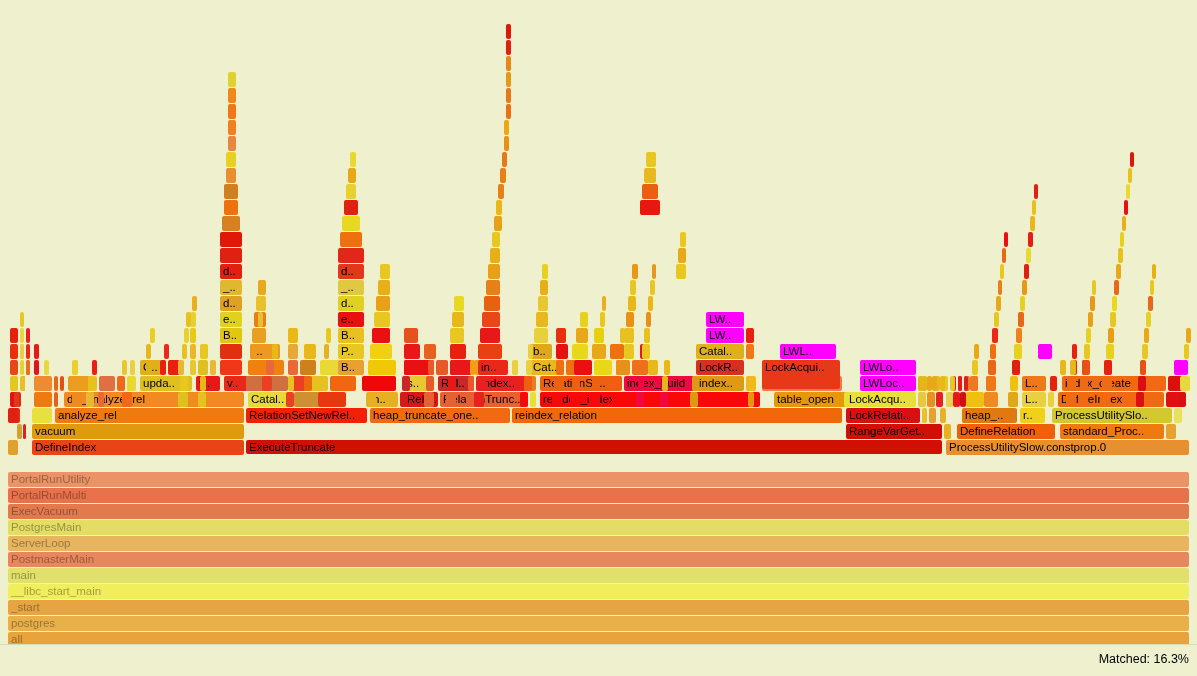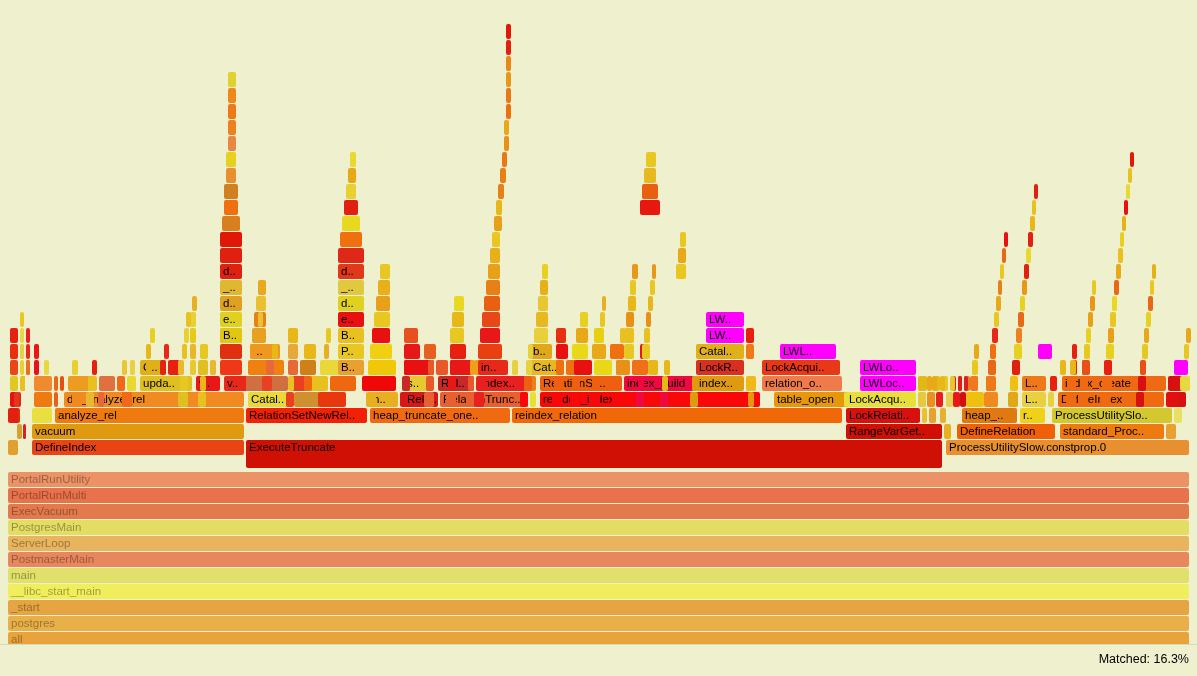--- a/index.html
+++ b/index.html
@@ -93,21 +93,21 @@
     </div>
     <div class="frame faded" style="left: 8px; top: 472px; width: 1181px; height: 15px; background: rgb(235, 147, 102);">
       <span class="lbl">PortalRunUtility</span>
     </div>
     <div class="frame" style="left: 8px; top: 440px; width: 10px; height: 15px; background: rgb(224, 160, 48);">
       <span class="lbl"></span>
     </div>
     <div class="frame" style="left: 32px; top: 440px; width: 212px; height: 15px; background: rgb(232, 68, 21);">
       <span class="lbl">DefineIndex</span>
     </div>
-    <div class="frame" style="left: 246px; top: 440px; width: 696px; height: 28px; background: rgb(208, 16, 5);">
+    <div class="frame" style="left: 246px; top: 440px; width: 696px; height: 14px; background: rgb(208, 16, 5);">
       <span class="lbl">ExecuteTruncate</span>
     </div>
     <div class="frame" style="left: 946px; top: 440px; width: 243px; height: 15px; background: rgb(232, 144, 48);">
       <span class="lbl">ProcessUtilitySlow.constprop.0</span>
     </div>
     <div class="frame" style="left: 17px; top: 424px; width: 5px; height: 15px; background: rgb(216, 160, 48);">
       <span class="lbl"></span>
     </div>
     <div class="frame" style="left: 23px; top: 424px; width: 3px; height: 15px; background: rgb(224, 32, 32);">
       <span class="lbl"></span>
@@ -456,21 +456,21 @@
     </div>
     <div class="frame" style="left: 632px; top: 360px; width: 12px; height: 15px; background: rgb(239, 112, 24);">
       <span class="lbl"></span>
     </div>
     <div class="frame" style="left: 648px; top: 360px; width: 10px; height: 15px; background: rgb(232, 184, 24);">
       <span class="lbl"></span>
     </div>
     <div class="frame" style="left: 696px; top: 360px; width: 48px; height: 15px; background: rgb(216, 48, 32);">
       <span class="lbl">LockR..</span>
     </div>
-    <div class="frame" style="left: 762px; top: 360px; width: 78px; height: 15px; background: rgb(232, 56, 24);">
+    <div class="frame" style="left: 762px; top: 360px; width: 78px; height: 29px; background: rgb(232, 56, 24);">
       <span class="lbl">LockAcqui..</span>
     </div>
     <div class="frame" style="left: 860px; top: 360px; width: 56px; height: 15px; background: rgb(255, 0, 255);">
       <span class="lbl">LWLo..</span>
     </div>
     <div class="frame" style="left: 1060px; top: 360px; width: 6px; height: 15px; background: rgb(232, 184, 24);">
       <span class="lbl"></span>
     </div>
     <div class="frame" style="left: 1072px; top: 360px; width: 5px; height: 15px; background: rgb(232, 32, 16);">
       <span class="lbl"></span>

